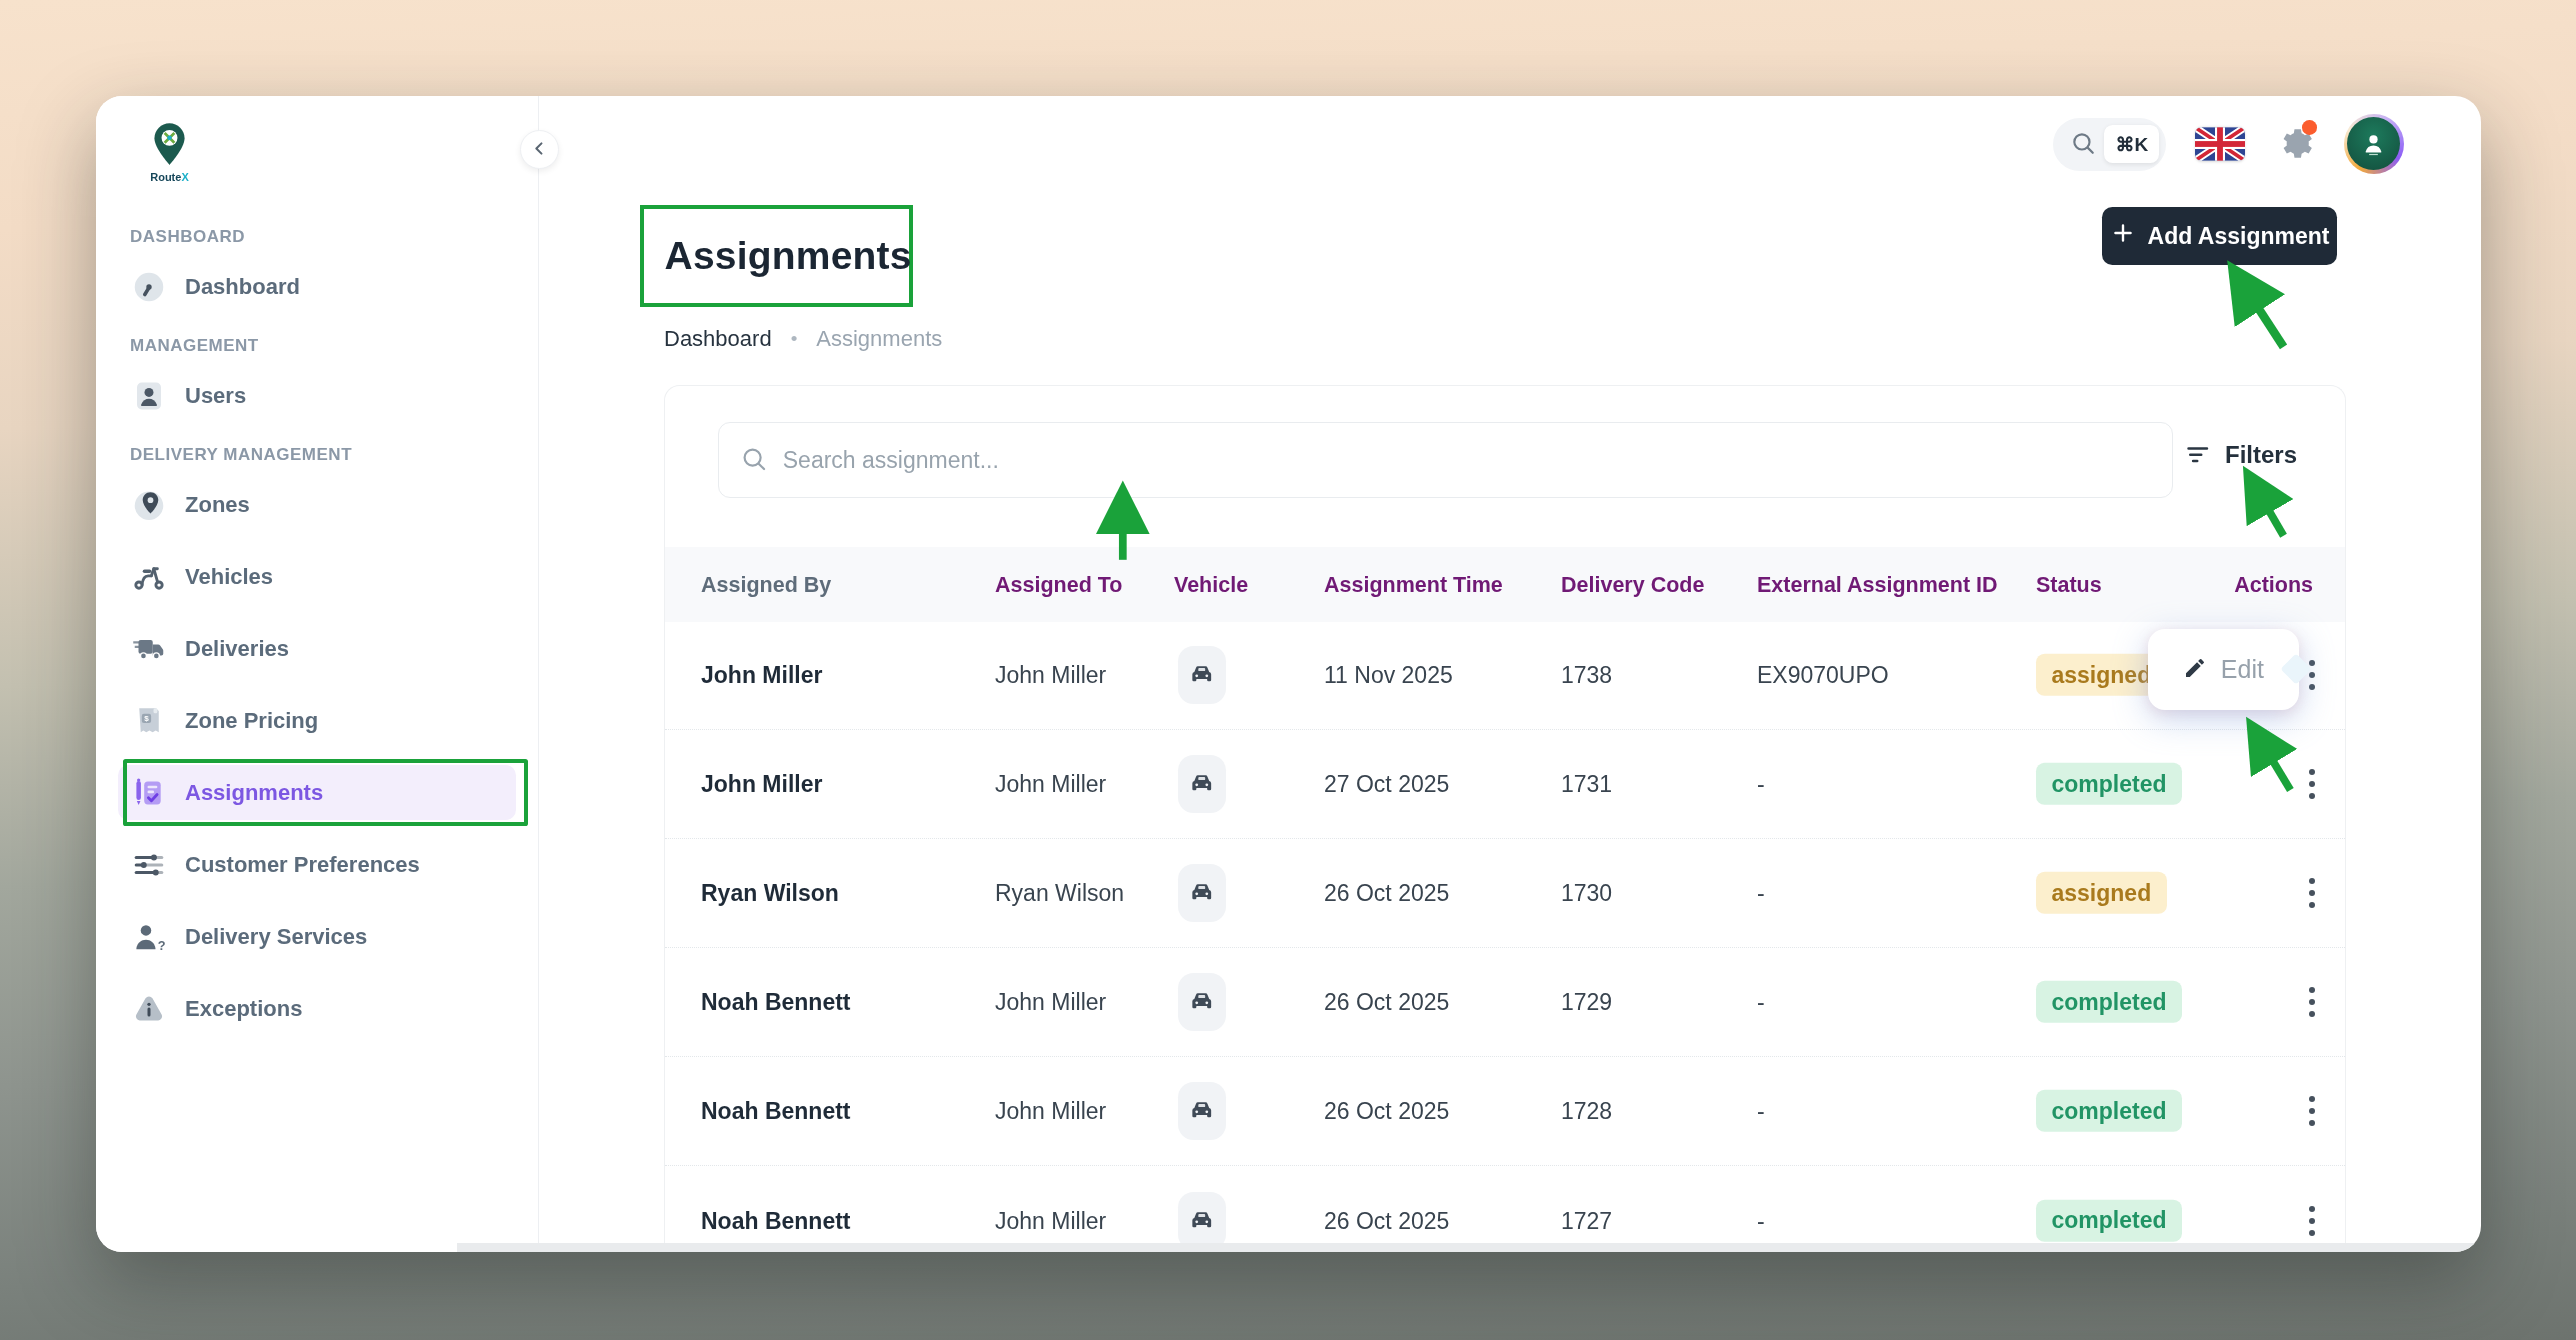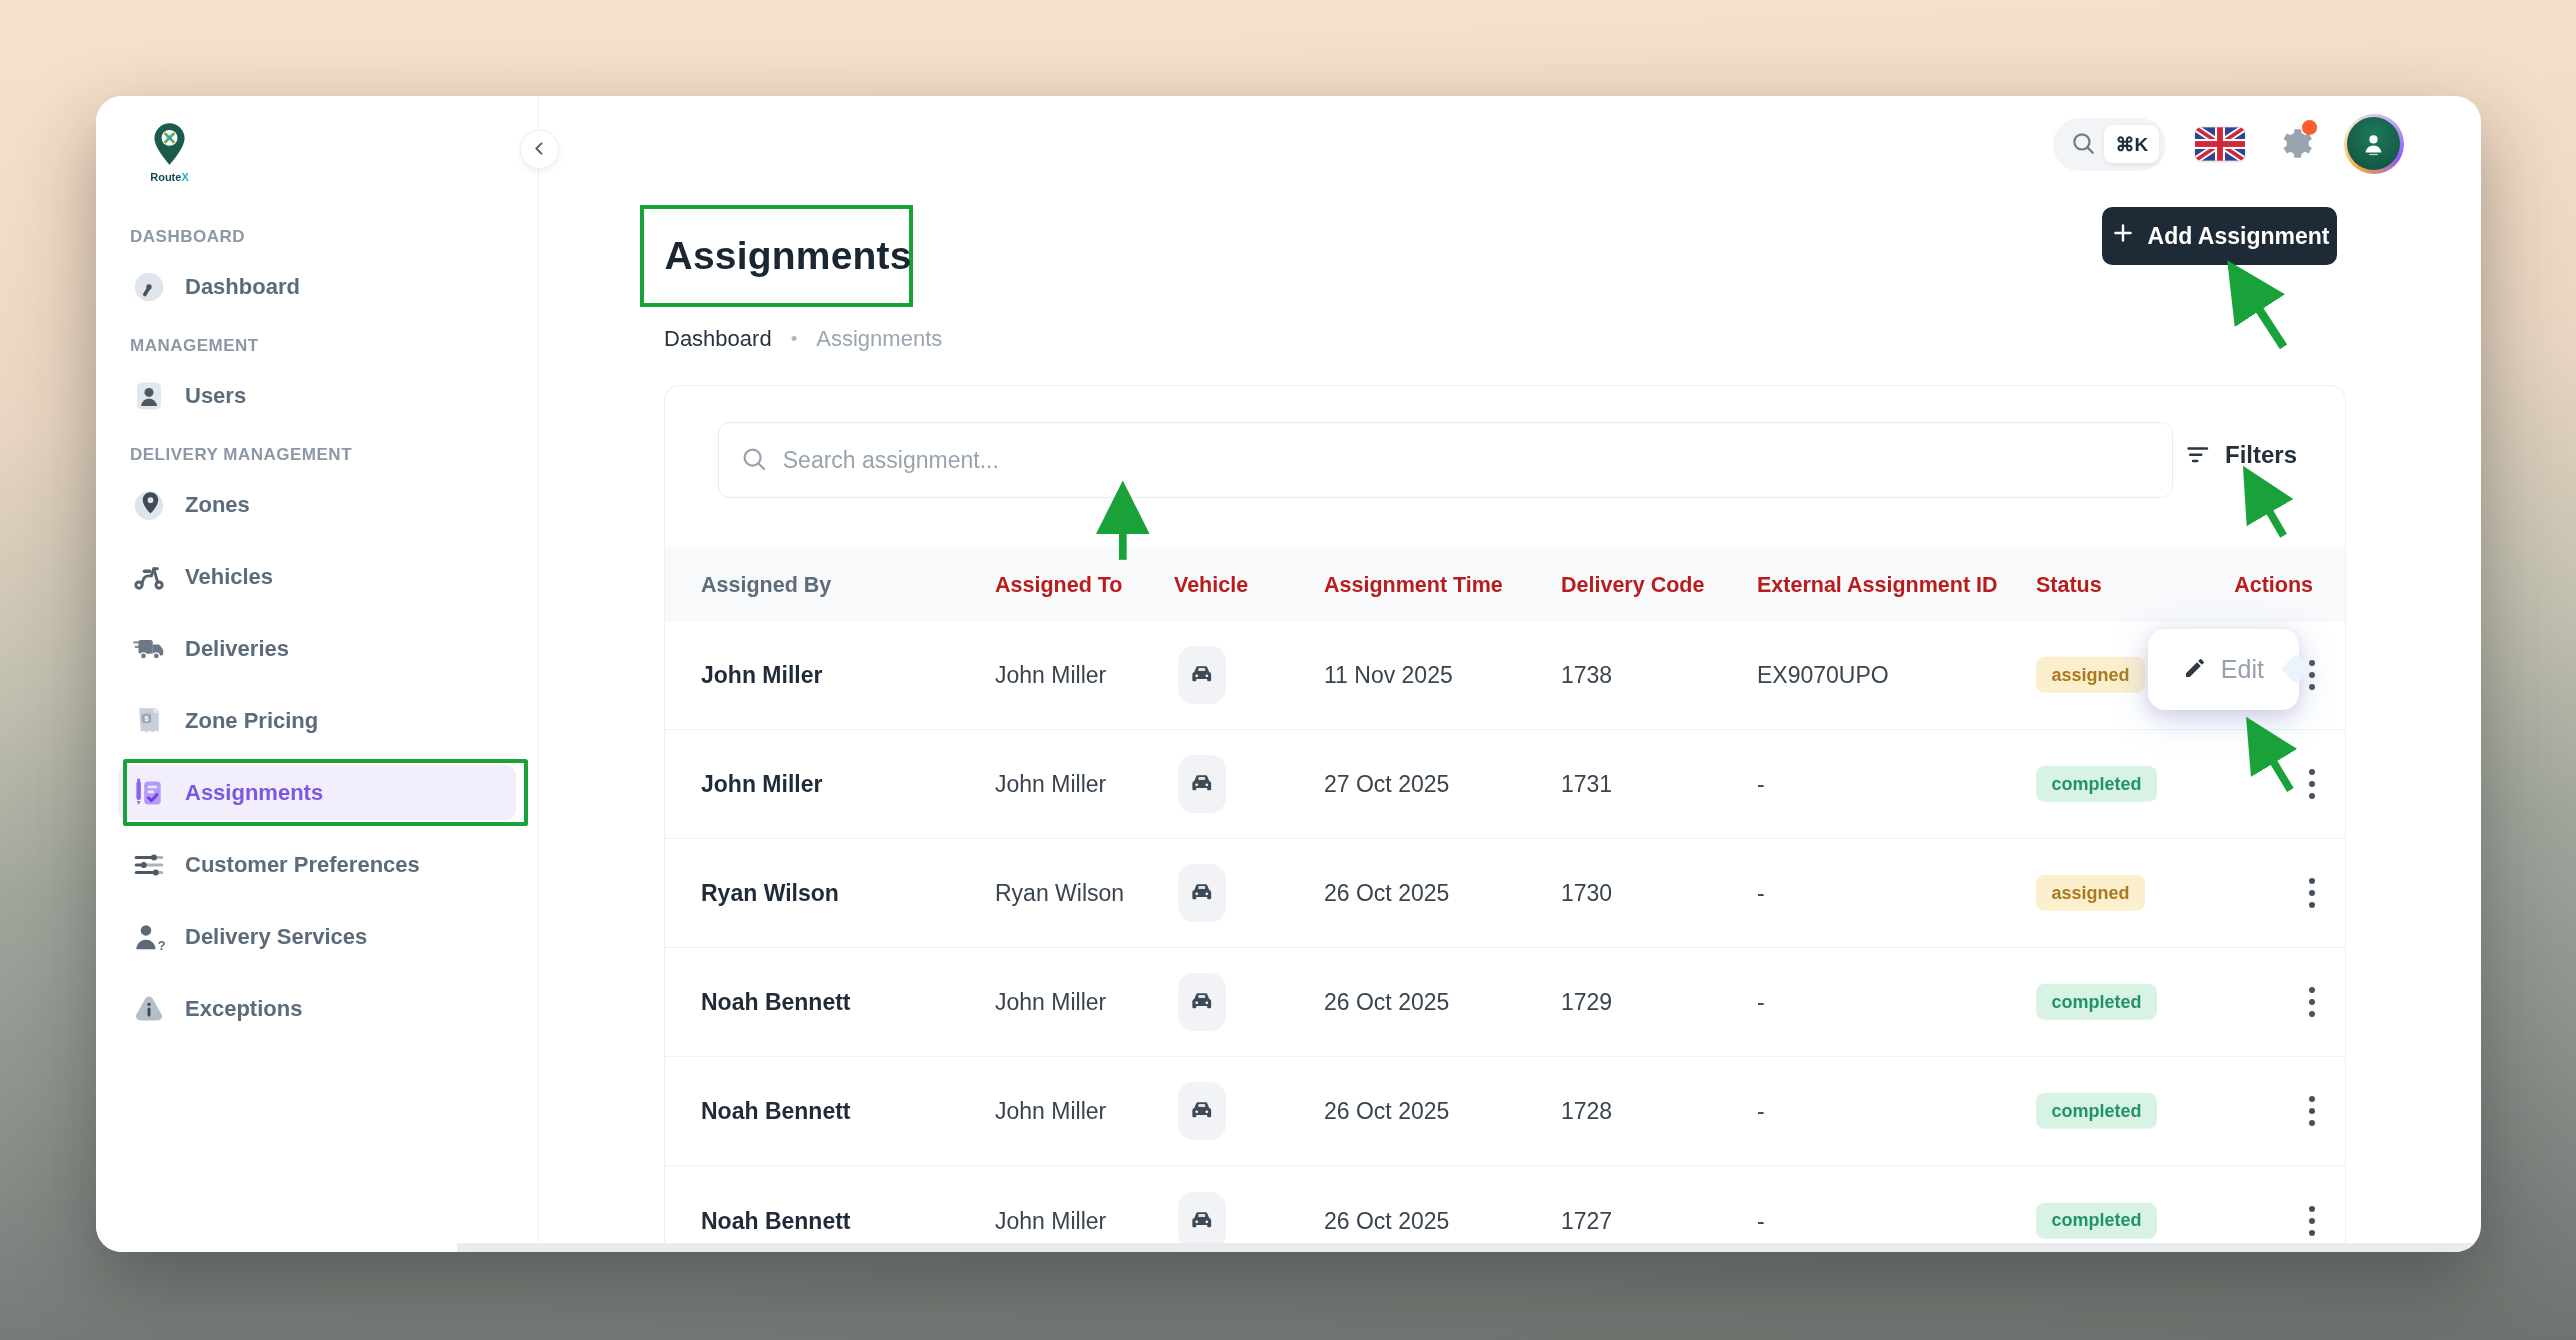--- a/index.html
+++ b/index.html
@@ -53,33 +53,33 @@
   .card{position:absolute;left:568px;top:289px;width:1682px;height:884px;background:#fff;border:0.9px solid #eef0f2;
     border-radius:15.5px 15.5px 0 0;border-bottom:none;}
   .search-box{position:absolute;left:53px;top:36px;width:1455px;height:76px;border:1.7px solid #e9ecef;border-radius:12px;
     display:flex;align-items:center;gap:13.7px;padding:0 20.6px;background:#fff;}
   .search-box input{border:none;outline:none;flex:1;font-size:23px;color:#3a4754;font-family:"Liberation Sans",sans-serif;background:transparent;}
   .search-box input::placeholder{color:#98a3ad;}
   .filters{position:absolute;right:48px;top:55px;display:flex;align-items:flex-start;gap:13.7px;cursor:pointer;}
   .filters-label{font-size:24px;font-weight:700;color:#24303c;}
 
   .thead{position:absolute;left:0;top:161px;width:100%;height:75px;background:#f8f9fb;}
-  .th{position:absolute;top:50%;transform:translateY(-50%);font-size:21.5px;font-weight:600;color:#b91c1c;white-space:nowrap;}
+  .th{position:absolute;top:50%;transform:translateY(-50%);font-size:21.5px;font-weight:600;color:#701a75;white-space:nowrap;}
   .rows{position:absolute;left:0;top:235px;width:100%;}
   .trow{position:relative;height:109px;border-bottom:1.7px dotted #e3e7ea;}
   .cell{position:absolute;top:50%;transform:translateY(-50%);font-size:23px;color:#39444f;white-space:nowrap;}
   .c-by{left:36px;font-weight:700;color:#1f2b38;}
   .c-to{left:330px;}
   .c-veh{left:513px;}
   .c-time{left:659px;}
   .c-code{left:896px;}
   .c-ext{left:1092px;}
   .c-status{left:1371px;}
   .veh-chip{width:48px;height:58px;border-radius:15.5px;background:#f1f3f6;display:flex;align-items:center;justify-content:center;}
-  .badge{display:inline-block;padding:7.7px 15.5px;border-radius:8.6px;font-size:18px;font-weight:600;}
+  .badge{display:inline-block;padding:7.7px 15.5px;border-radius:8.6px;font-size:23px;font-weight:600;}
   .badge.assigned{background:#fcefcd;color:#a97a1d;}
   .badge.completed{background:#d8f3e3;color:#219465;}
   .kebab{position:absolute;left:1630px;top:50%;transform:translateY(-50%);width:33px;height:50px;display:flex;
     flex-direction:column;align-items:center;justify-content:center;gap:6px;cursor:pointer;border-radius:6.9px;}
   .kebab i{width:6px;height:6px;border-radius:50%;background:#46515d;}
   .edit-pop{position:absolute;left:1483px;top:243px;width:151px;height:81px;background:#fff;border-radius:17px;z-index:8;
     box-shadow:0 8.6px 34px rgba(130,165,225,.45),0 3.4px 12px rgba(245,170,160,.28);
     display:flex;align-items:center;justify-content:center;gap:13.7px;cursor:pointer;}
   .edit-pop::after{content:"";position:absolute;right:-7.7px;top:29px;width:22px;height:22px;background:#eaf5fb;
     transform:rotate(45deg);border-radius:3.4px;z-index:-1;}

